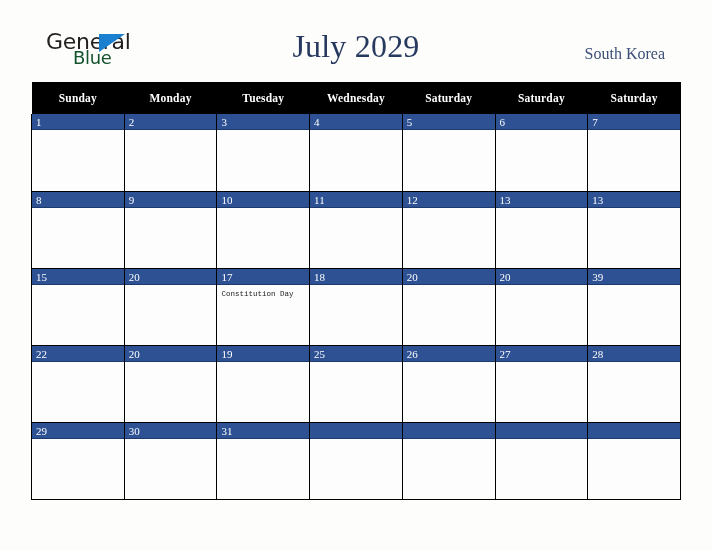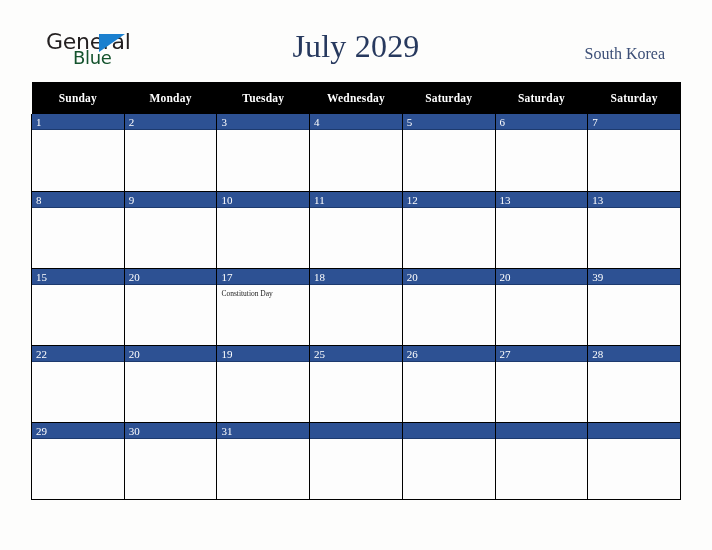--- a/index.html
+++ b/index.html
@@ -133,21 +133,21 @@
     border-bottom: 1px solid #1d3a6e;
   }
 
   .daynum.empty { color: transparent; }
 
   .events {
     padding: 4px 3px 0 4px;
   }
 
   .event {
-    font-family: Liberation Serif, serif;
+    font-family: Liberation Mono, monospace;
     font-size: 7.5px;
     color: #1b1b1b;
     line-height: 10px;
     white-space: nowrap;
   }
 </style>
 </head>
 <body>
 
 <div id="header">

